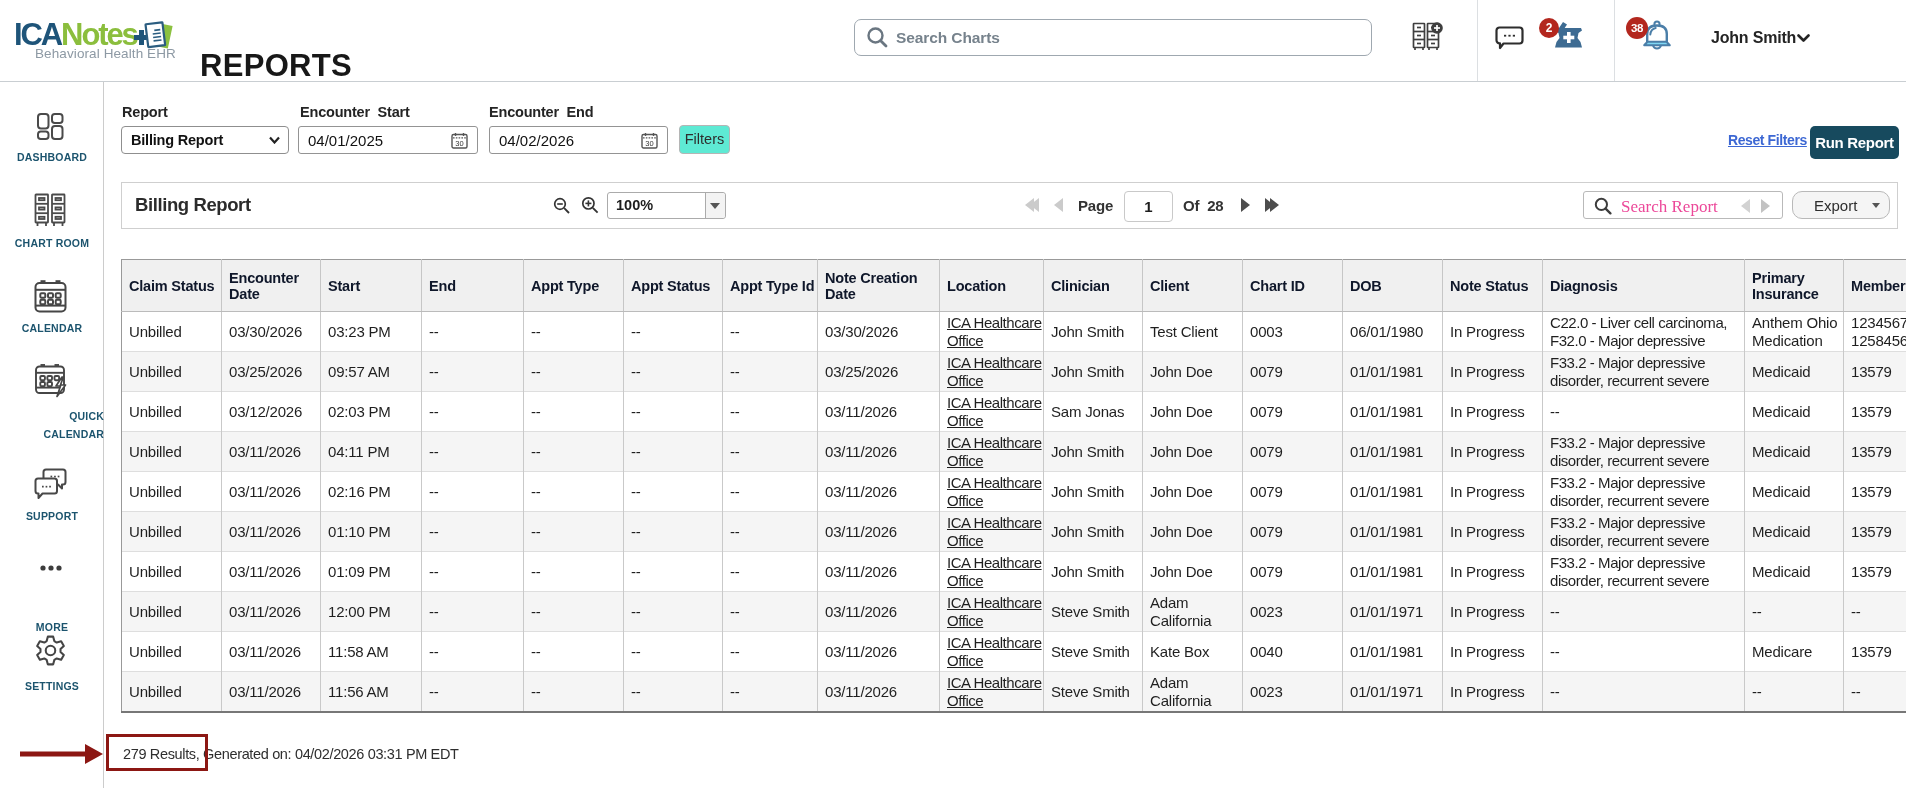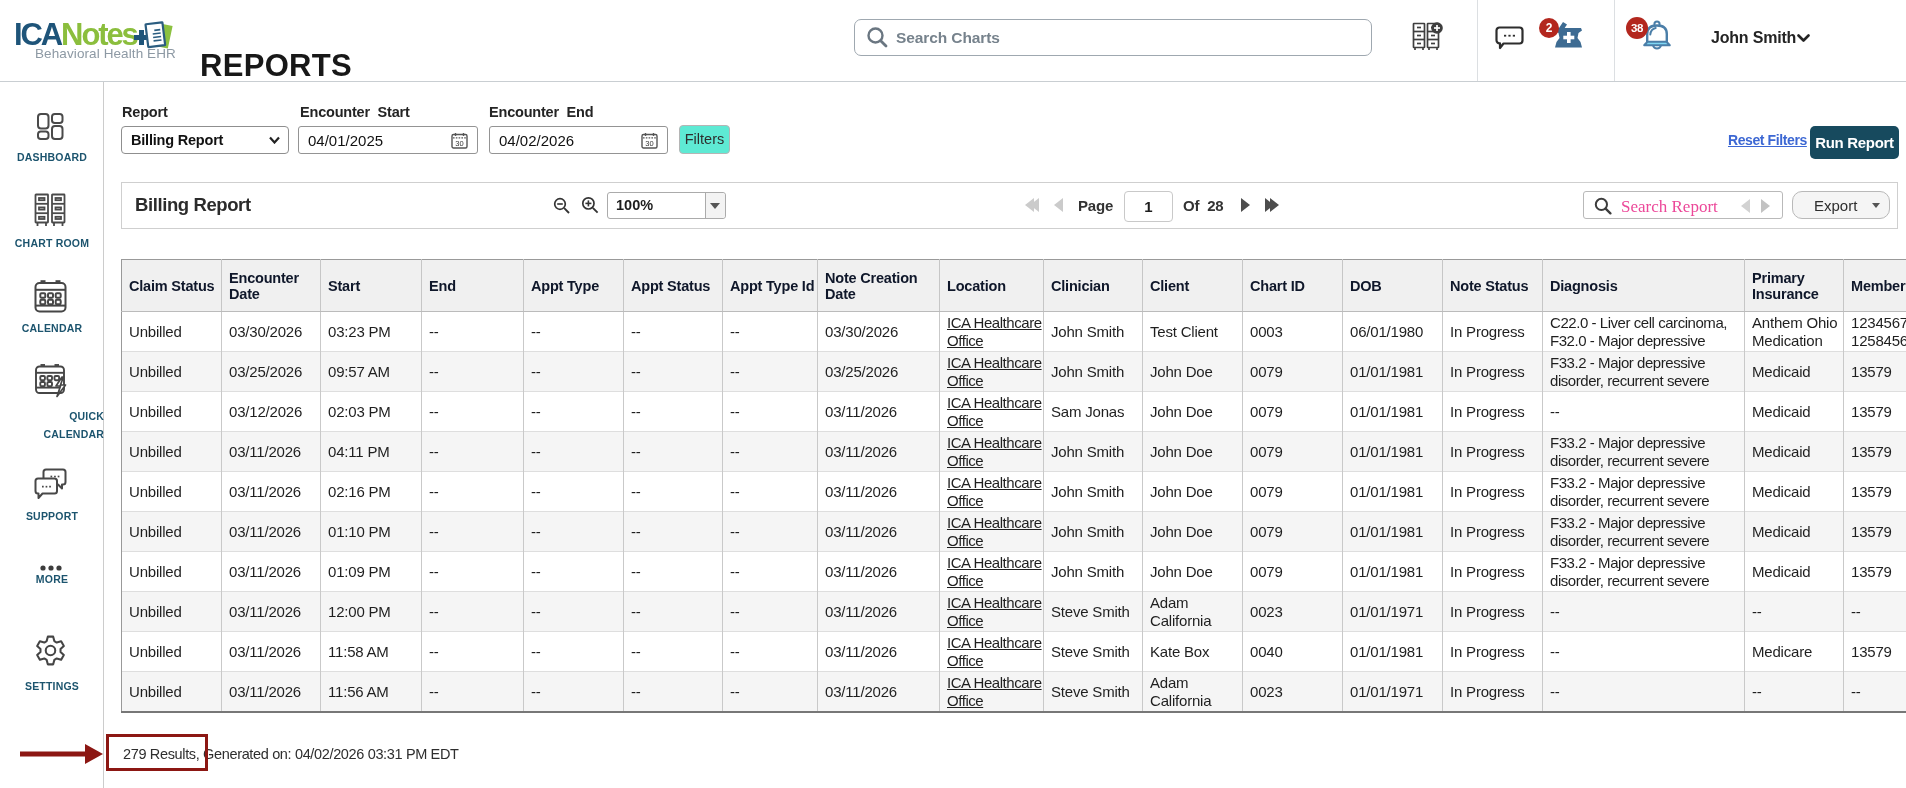--- a/index.html
+++ b/index.html
@@ -201,21 +201,21 @@
         <line x1="15.2" y1="18.7" x2="16.9" y2="18.7"></line>
       </g>
   </svg>
   <div class="sblabel" style="top:428px;">SUPPORT</div>
 
   <svg class="sbicon" style="left:39px;top:482px;" width="24" height="8" viewBox="0 0 24 8">
     <circle cx="4" cy="4" r="2.6" fill="#3d3d3d"></circle>
       <circle cx="12" cy="4" r="2.6" fill="#3d3d3d"></circle>
       <circle cx="20" cy="4" r="2.6" fill="#3d3d3d"></circle>
   </svg>
-  <div class="sblabel" style="top:491px;">MORE</div>
+  <div class="sblabel" style="top:539px;">MORE</div>
 
   <svg class="sbicon" style="left:35px;top:553px;" width="31" height="31" viewBox="0 0 30 30">
     <path d="M11.3,5.9 L12.4,1.6 L17.6,1.6 L18.7,5.9 L21.0,7.3 L25.3,6.1 L27.9,10.6 L24.7,13.6 L24.7,16.4 L27.9,19.4 L25.3,23.9 L21.0,22.7 L18.7,24.1 L17.6,28.4 L12.4,28.4 L11.3,24.1 L9.0,22.7 L4.7,23.9 L2.1,19.4 L5.3,16.4 L5.3,13.6 L2.1,10.6 L4.7,6.1 L9.0,7.3 Z" fill="#fff" stroke="#454545" stroke-width="2" stroke-linejoin="round"></path>
     <circle cx="15" cy="15" r="4.6" fill="#fff" stroke="#454545" stroke-width="2"></circle>
   </svg>
   <div class="sblabel" style="top:598px;">SETTINGS</div>
 </div>
 <div class="flabel" style="left:122px;top:104px;text-align:center;">Report</div>
 <div class="flabel" style="left:300px;top:104px;">Encounter&nbsp; Start</div>
 <div class="flabel" style="left:489px;top:104px;">Encounter&nbsp; End</div>

